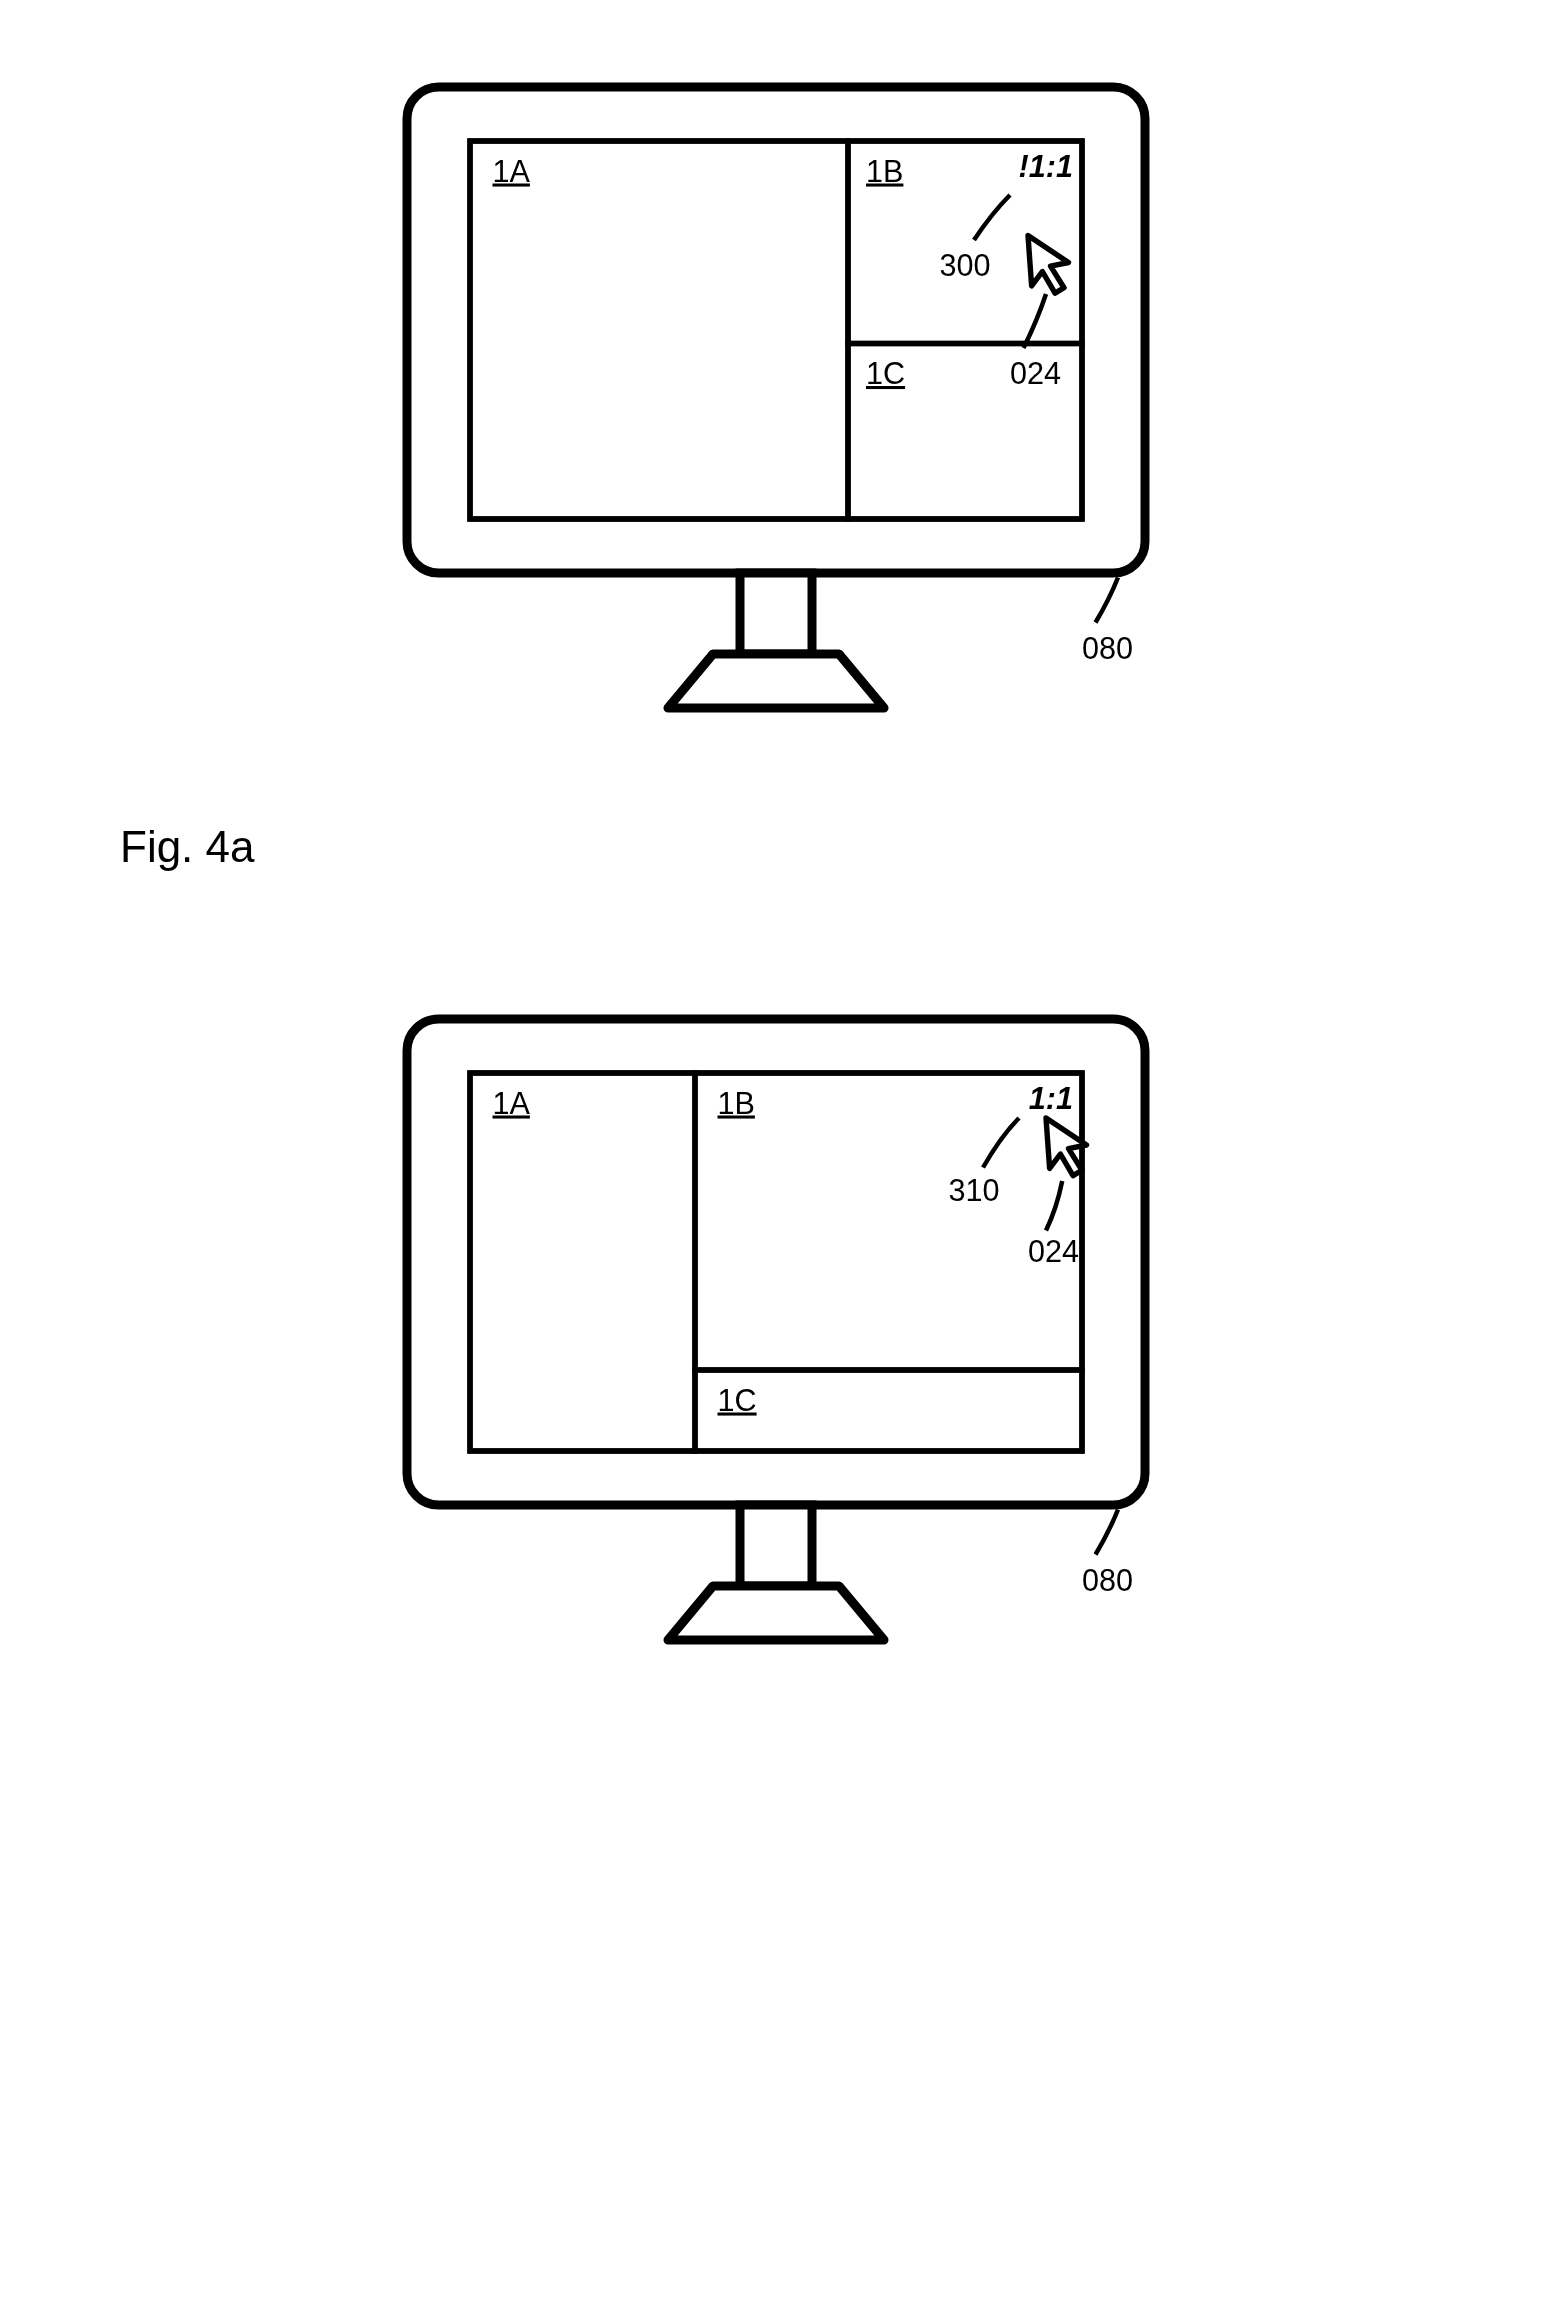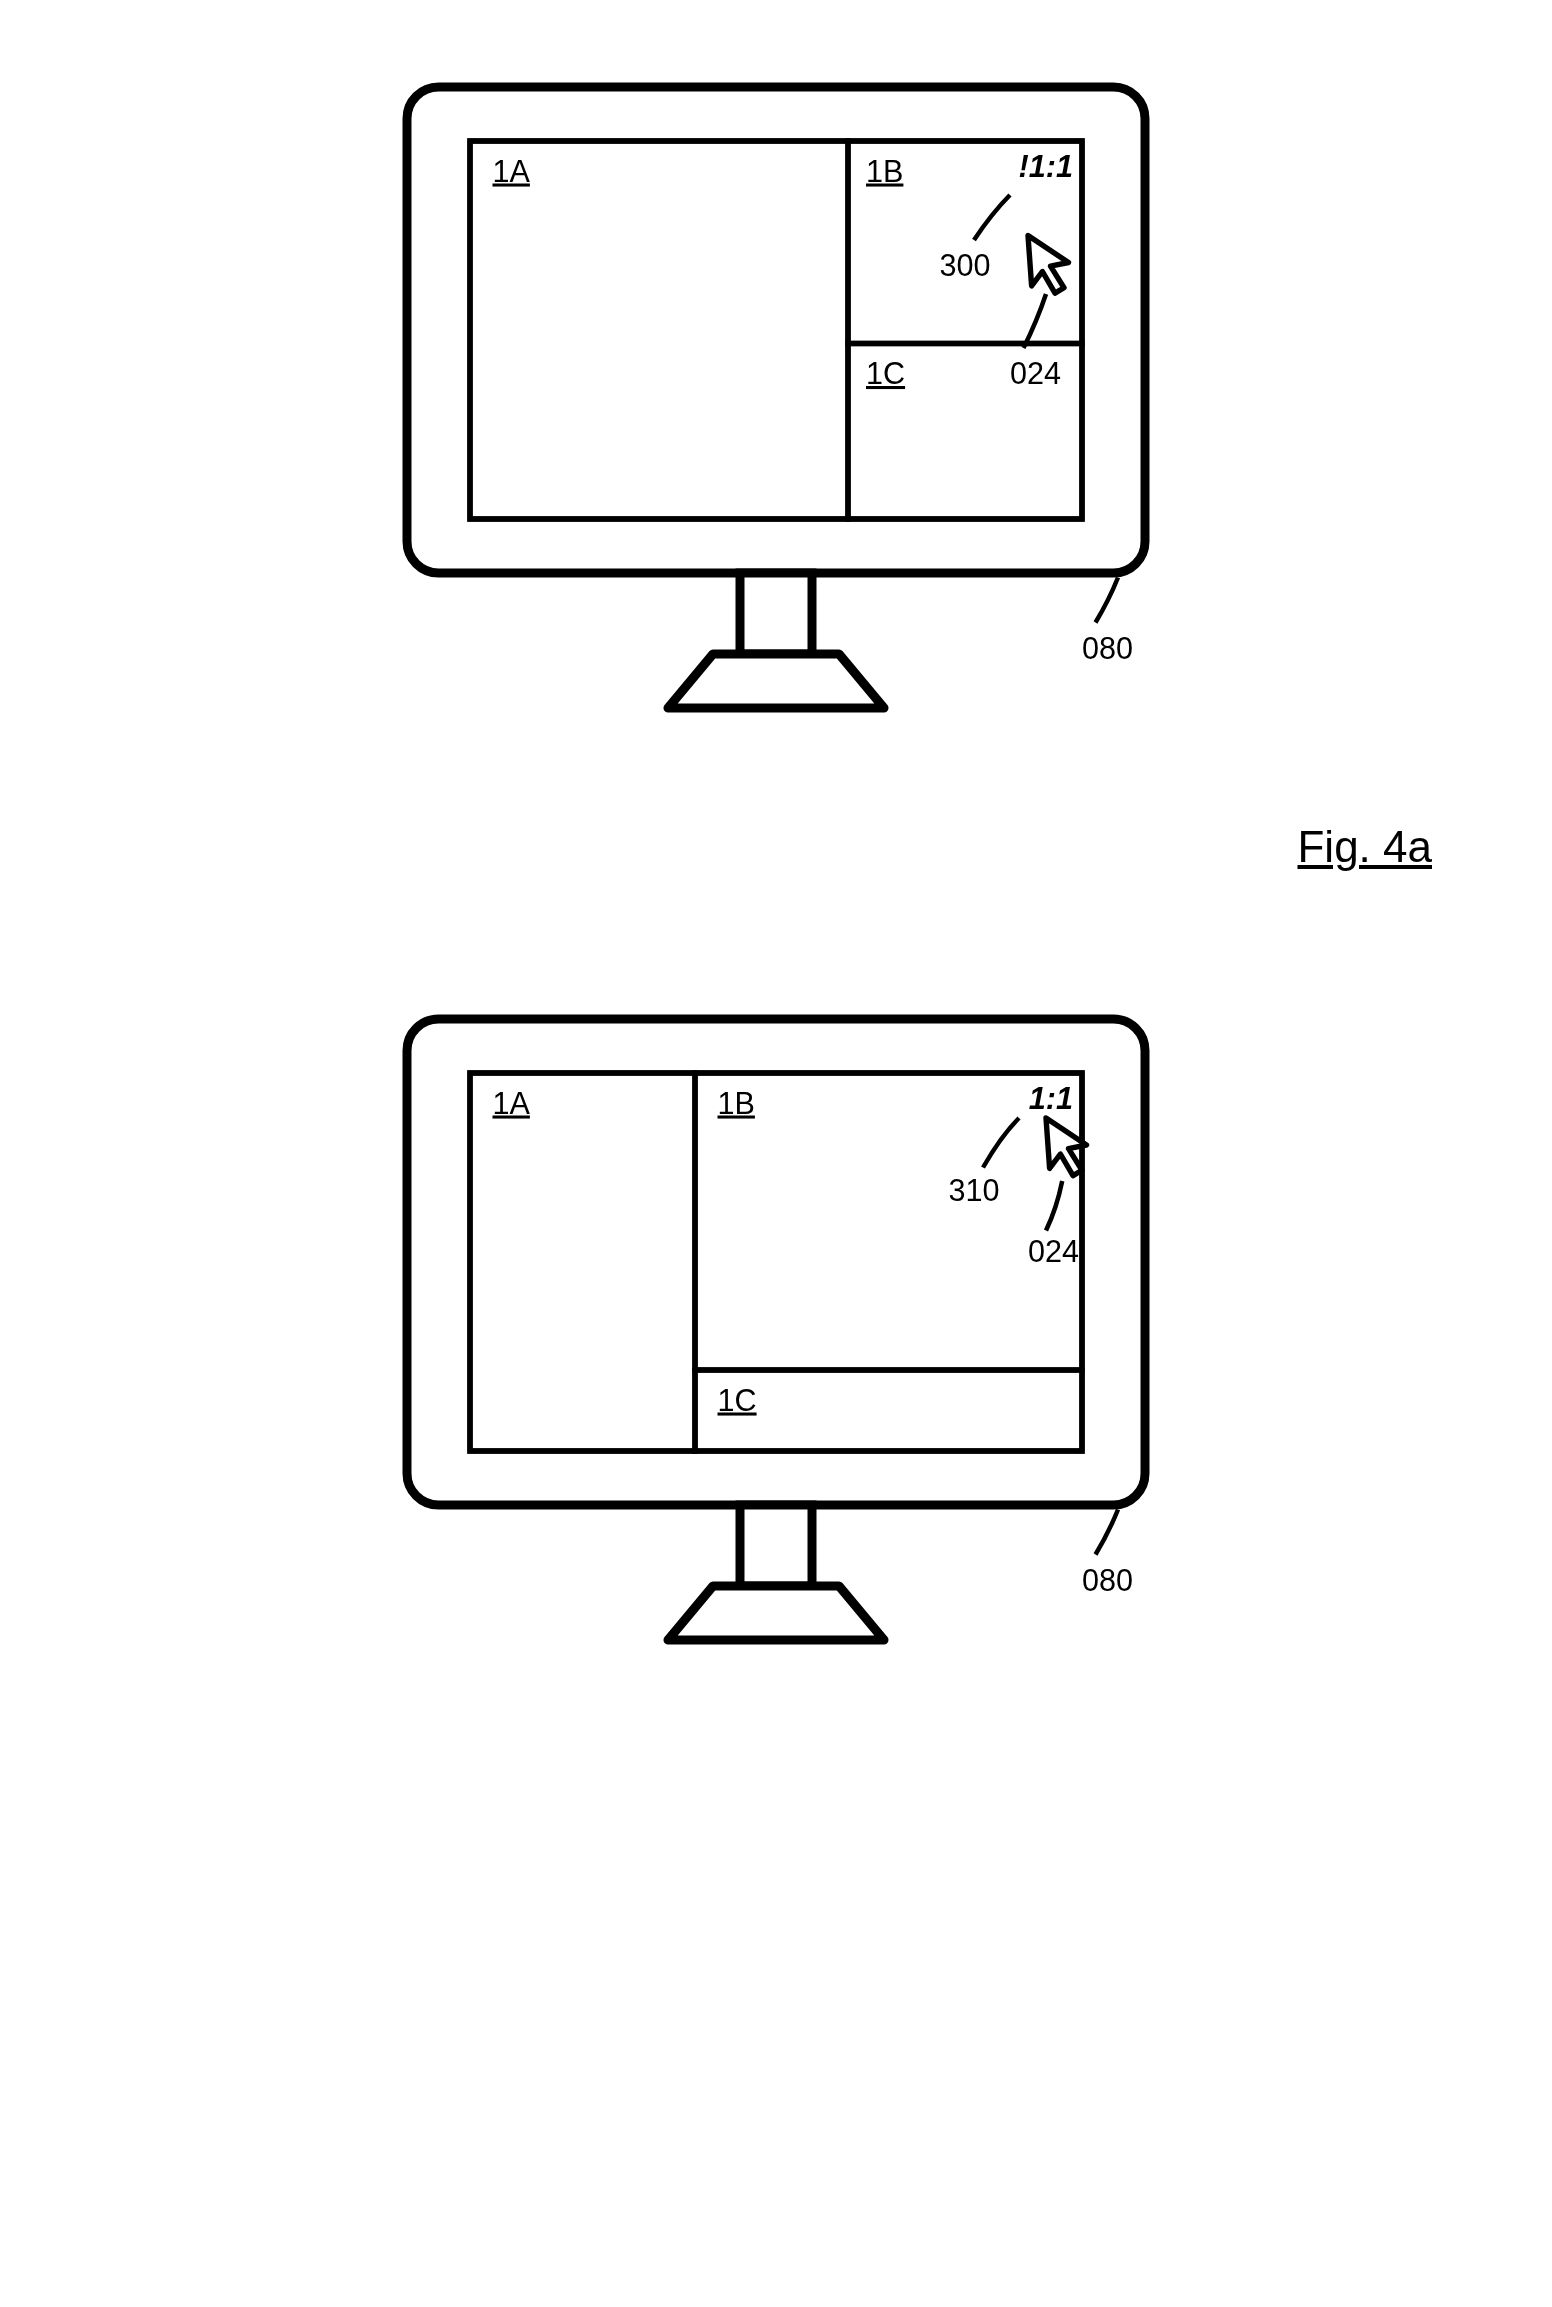--- a/index.html
+++ b/index.html
@@ -2,23 +2,23 @@
 <html><head>
   <meta charset="utf-8">
   <style>
     * { box-sizing: border-box; margin: 0; padding: 0; }
     body {
       background: #fff;
       font-family: Arial, Helvetica, sans-serif;
       padding: 60px 120px;
       width: 1552px;
     }
-    .figure-block { margin-bottom: 120px; text-decoration: underline; }
+    .figure-block { margin-bottom: 120px; }
     .caption {
-      text-align: right;
+      text-align: left;
       font-size: 44px;
       margin-top: 60px;
     }
     svg { display: block; margin: 0 auto; }
   </style>
 </head>
 <body>
 
 <div class="figure-block">
   <svg viewBox="0 0 1000 780" width="900" height="702">

